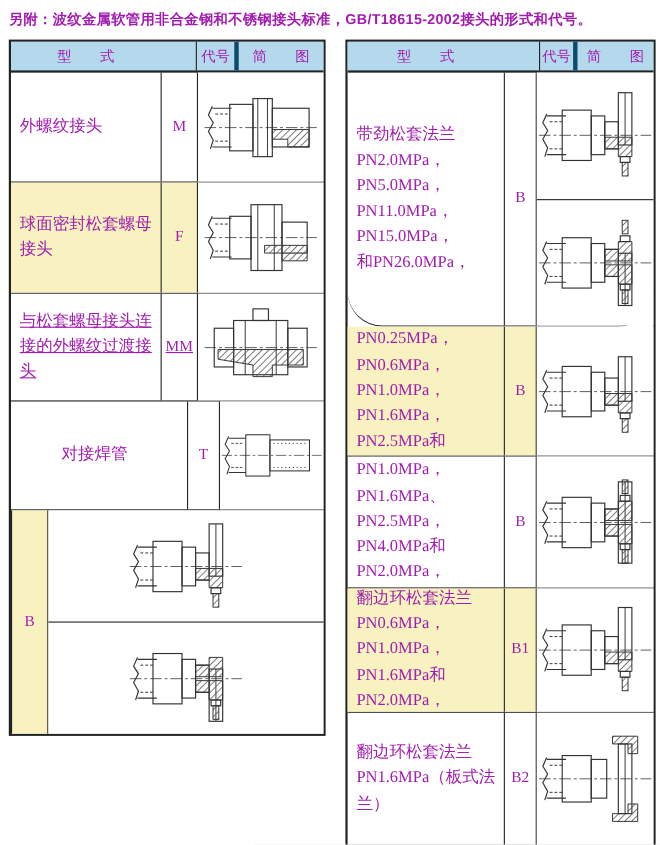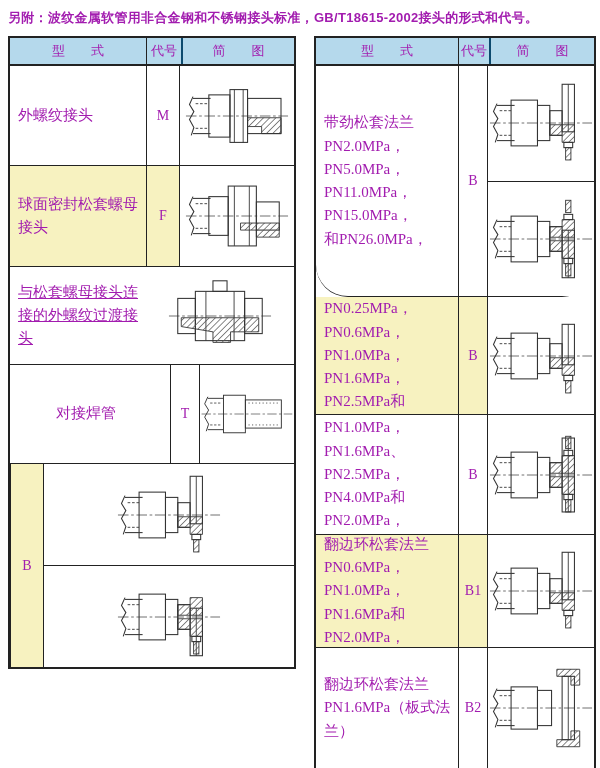--- a/index.html
+++ b/index.html
@@ -6,21 +6,21 @@
   .page{width:600px;height:768px;background:#ffffff;box-sizing:border-box;
         padding:6px 8px 0 8px;font-family:"Liberation Sans",sans-serif;color:#a21caf;
         position:relative;overflow:hidden;}
   .title{font-size:13px;font-weight:bold;letter-spacing:0.3px;margin:3px 0 9px 0;white-space:nowrap;}
   .tables{display:flex;gap:18px;align-items:flex-start;height:726px;}
   .tbl{border:2px solid #222;display:flex;flex-direction:column;box-sizing:border-box;background:#fff;}
   .tbl-left{width:288px;}
   .tbl-right{width:294px;}
   .hdr{display:flex;background:#b5d9ec;border-bottom:2px solid #222;flex:0 0 26px;}
   .hcell{display:flex;align-items:center;justify-content:center;font-size:13px;font-weight:normal;}
-  .hdr .h-code{border-left:1px solid #222;border-right:2px solid #0c4a6e;}
+  .hdr .h-code{border-left:1px solid #222;border-right:4px solid #0c4a6e;margin-left:32px;}
   .row{display:flex;border-bottom:1px solid #222;box-sizing:border-box;min-height:0;}
   .row:last-child{border-bottom:none;flex:1 1 auto;}
   .cell-type{box-sizing:border-box;padding:4px 4px 4px 8px;display:flex;align-items:center;
              font-family:"Liberation Serif",serif;font-size:15px;line-height:1.55;
              white-space:pre-line;overflow:hidden;}
   .cell-code{box-sizing:border-box;display:flex;align-items:center;justify-content:center;
              font-family:"Liberation Serif",serif;font-size:14px;
              border-left:1px solid #222;border-right:1px solid #222;}
   .tbl-left .cell-type,.tbl-left .h-type{width:136px;}
   .tbl-left .cell-code,.tbl-left .h-code{width:34px;}
@@ -94,20 +94,21 @@
                 <line x1="74" y1="16" x2="74" y2="84" stroke="#333" stroke-width="1" fill="none"></line>
                 <rect x="82" y="34" width="26" height="32" stroke="#333" stroke-width="1.2" fill="none"></rect>
                 <polygon points="64,58 108,58 108,74 82,74 82,66 64,66" fill="url(#hatch2)" stroke="#333" stroke-width="1"></polygon>
                 <line x1="2" y1="50" x2="118" y2="50" stroke="#333" stroke-width="0.8" stroke-dasharray="12 3 3 3"></line>
               </svg>
             </div>
           </div>
         </div>
         <div class="row" style="flex: 0 0 98px; text-decoration: underline;">
           <div class="cell-type">与松套螺母接头连接的外螺纹过渡接头</div>
+          <div class="cell-code">MM</div>
           <div class="cell-diag">
             <div class="dbox">
               <svg viewBox="0 0 120 100" xmlns="http://www.w3.org/2000/svg">
                 <defs>
                   <pattern id="hatch3" width="5" height="5" patternUnits="userSpaceOnUse" patternTransform="rotate(45)">
                     <line x1="0" y1="0" x2="0" y2="5" stroke="#555" stroke-width="1.6"></line>
                   </pattern>
                 </defs>
                 <rect x="12" y="30" width="20" height="40" stroke="#333" stroke-width="1.2" fill="none"></rect>
                 <rect x="32" y="22" width="56" height="56" stroke="#333" stroke-width="1.2" fill="none"></rect>

